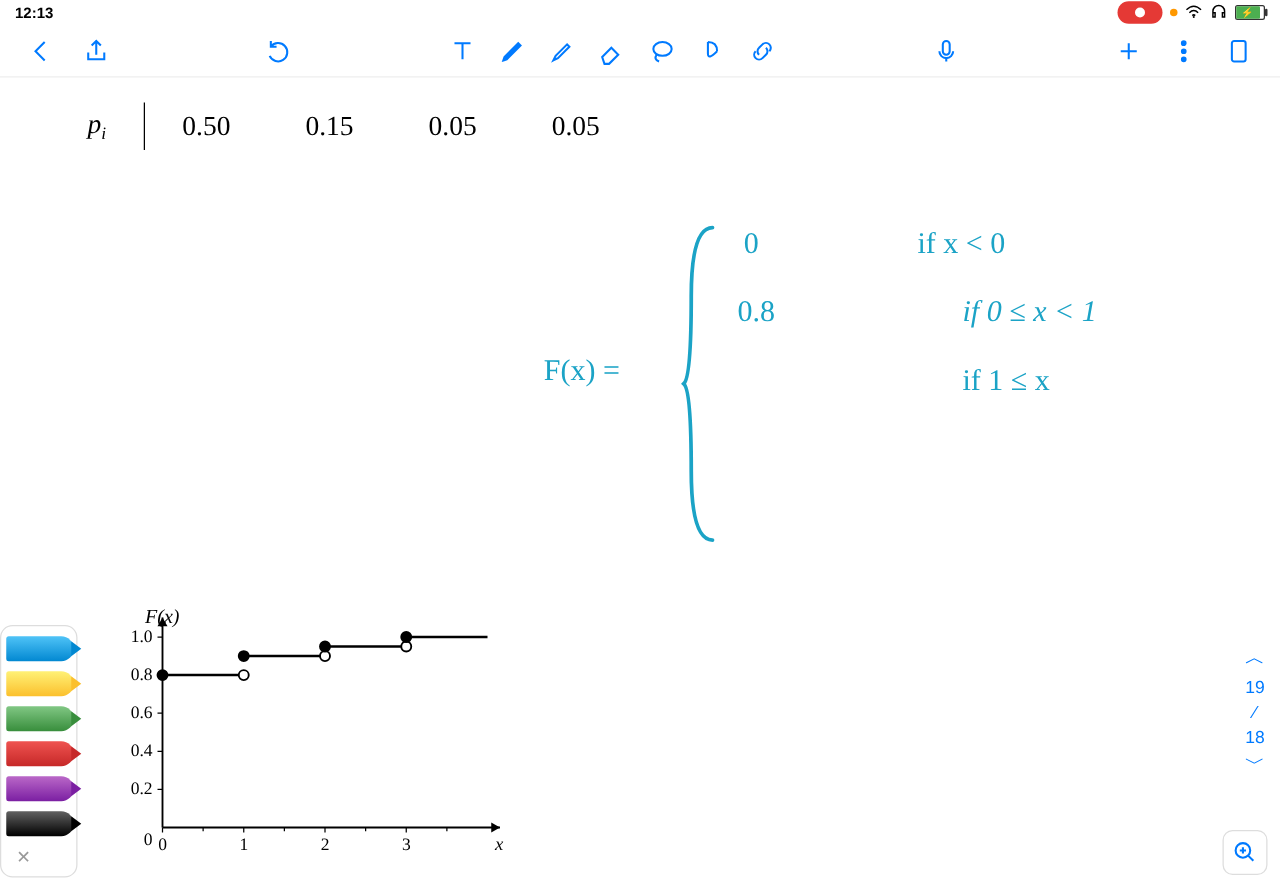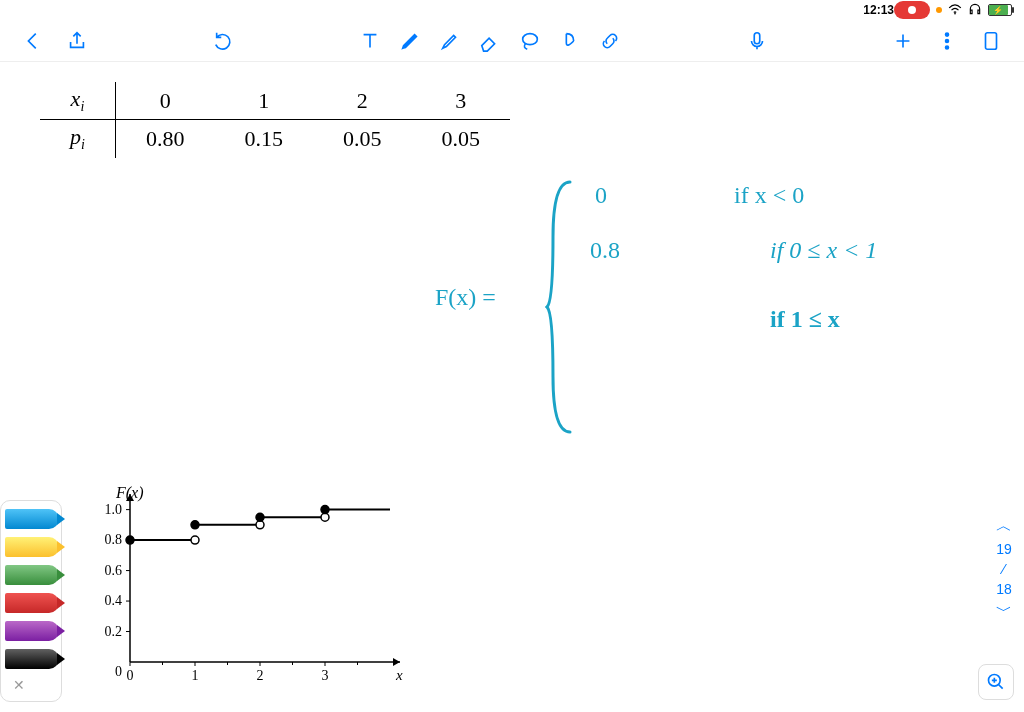--- a/index.html
+++ b/index.html
@@ -1,17 +1,17 @@
 <!DOCTYPE html>
 <html><head>
 <meta charset="utf-8">
 <style>
   * { margin:0; padding:0; box-sizing:border-box; }
   body { font-family:-apple-system,Helvetica,Arial,sans-serif; background:#fff; width:1024px; height:712px; overflow:hidden; position:relative; }
-  .status-bar { height:20px; display:flex; justify-content:flex-end; align-items:center; padding:0 12px; font-size:12px; font-weight:600; }
+  .status-bar { height:20px; display:flex; justify-content:space-between; align-items:center; padding:0 12px; font-size:12px; font-weight:600; }
   .status-right { display:flex; align-items:center; gap:6px; }
   .red-pill { background:#e53935; width:36px; height:18px; border-radius:9px; display:flex; align-items:center; justify-content:center; }
   .red-pill-inner { width:8px; height:8px; border-radius:50%; background:#fff; }
   .orange-dot { width:6px; height:6px; border-radius:50%; background:#ff9800; }
   .wifi, .headphone { font-size:11px; }
   .battery { width:24px; height:12px; border:1px solid #333; border-radius:2px; position:relative; display:flex; align-items:center; }
   .battery::after { content:""; position:absolute; right:-3px; width:2px; height:6px; background:#333; border-radius:1px; }
   .battery-fill { background:#4caf50; height:100%; width:85%; border-radius:1px; display:flex; align-items:center; justify-content:center; color:#fff; font-size:8px; }
   .toolbar { height:42px; display:flex; align-items:center; padding:0 20px; gap:18px; border-bottom:1px solid #eee; }
   .toolbar .spacer { flex:1; }
@@ -154,49 +154,42 @@
         <rect x="6" y="3" width="12" height="18" rx="2"></rect>
       </svg>
     </div>
 </div>
 
 <div class="canvas">
 
   <div class="prob-table">
     <table>
       <tbody>
-          <tr class="row-x">
-        <td class="hdr vline"><span>x</span><sub>i</sub></td>
-        <td>0</td>
-        <td>1</td>
-        <td>2</td>
-        <td>3</td>
-      </tr>
       <tr>
         <td class="hdr vline"><span>p</span><sub>i</sub></td>
-        <td>0.80</td>
+        <td>0.50</td>
         <td>0.15</td>
         <td>0.05</td>
         <td>0.05</td>
       </tr>
     </tbody>
       </table>
   </div>
 
   <div class="handwriting" style="left:435px; top:222px;">F(x)  =</div>
   <div class="brace">
     <svg viewBox="0 0 30 260">
         <path d="M25 5 Q8 5 8 60 Q8 125 2 130 Q8 135 8 200 Q8 255 25 255" stroke="#1ba3c6" stroke-width="3" fill="none" stroke-linecap="round"></path>
       </svg>
   </div>
   <div class="handwriting" style="left:595px; top:120px;">0</div>
   <div class="handwriting" style="left:734px; top:120px;">if   x &lt; 0</div>
   <div class="handwriting" style="left:590px; top:175px;">0.8</div>
   <div class="handwriting" style="left:770px; top:175px;font-style:italic;">if   0 ≤ x &lt; 1</div>
-  <div class="handwriting" style="left:770px; top:244px;font-weight:bold;">if   1 ≤ x</div>
+  <div class="handwriting" style="left:770px; top:230px;">if   1 ≤ x</div>
 
   <div class="chart">
     <svg id="cdf-svg" width="340" height="210" viewBox="0 0 340 210">
         <line x1="50" y1="180" x2="320" y2="180" stroke="#000" stroke-width="1.5"></line>
         <polygon points="320,180 313,176 313,184" fill="#000"></polygon>
         <line x1="50" y1="180" x2="50" y2="12" stroke="#000" stroke-width="1.5"></line>
         <polygon points="50,12 46,19 54,19" fill="#000"></polygon>
         <line x1="46" y1="149.52380952380952" x2="50" y2="149.52380952380952" stroke="#000"></line>
         <text x="42" y="153.52380952380952" text-anchor="end" font-family="Times" font-size="14">0.2</text>
         <line x1="46" y1="119.04761904761905" x2="50" y2="119.04761904761905" stroke="#000"></line>

